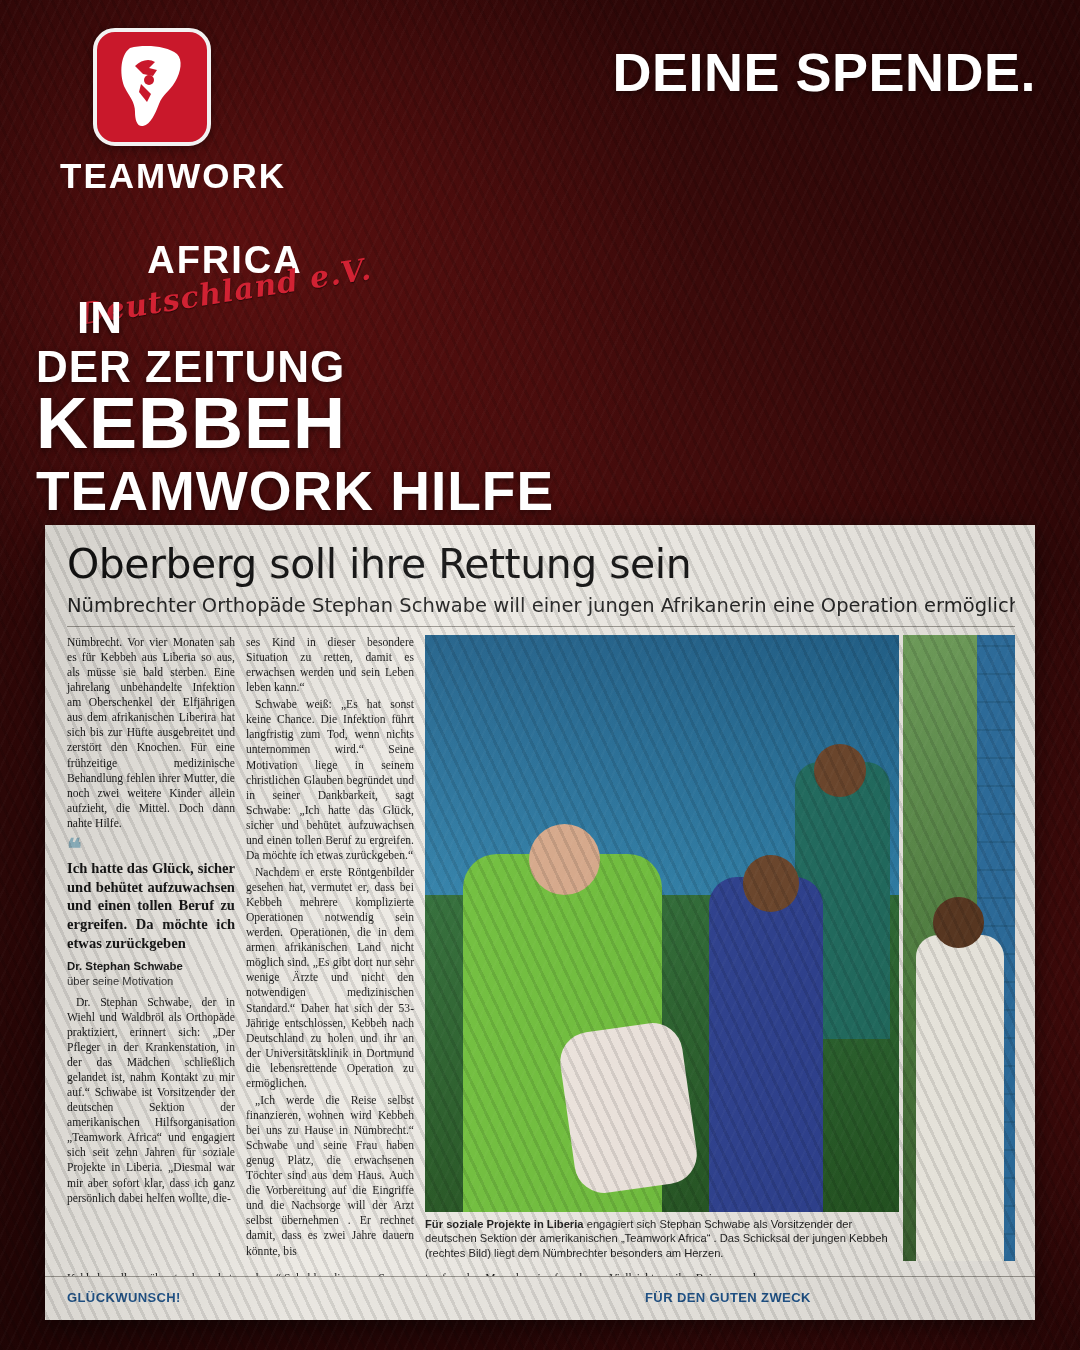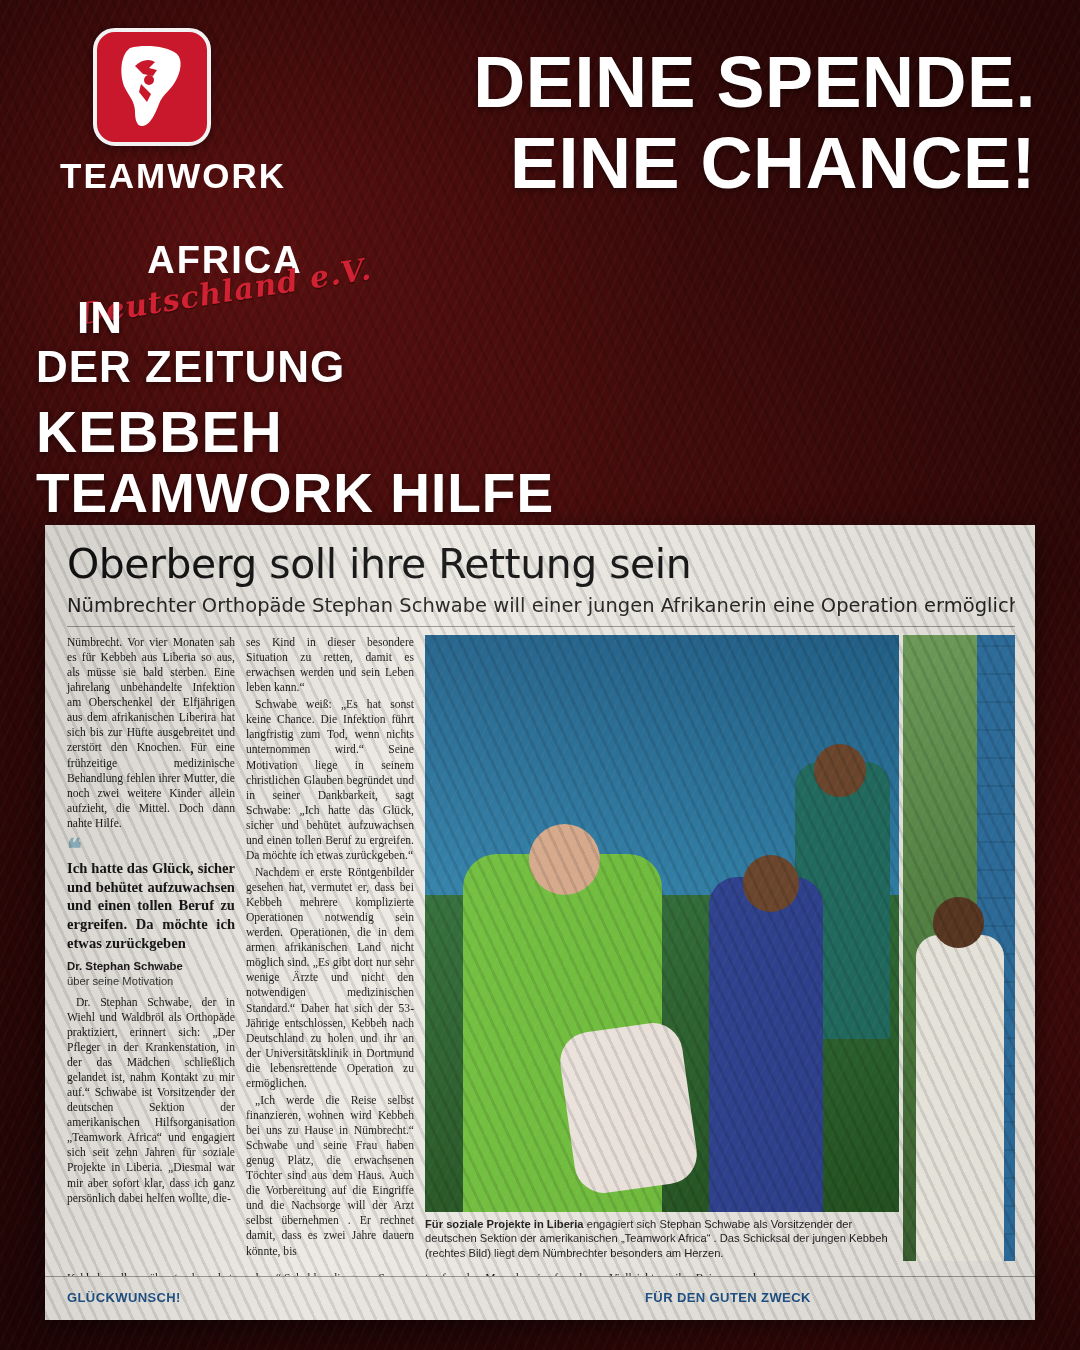--- a/index.html
+++ b/index.html
@@ -71,33 +71,33 @@
     margin-top: -6px;
     text-shadow: 0 1px 1px rgba(0,0,0,0.5);
   }
 
   
   .claim {
     position: absolute; right: 44px; top: 42px;
     text-align: right;
     color: #ffffff;
     font-weight: 800;
-    font-size: 72px;
+    font-size: 54px;
     line-height: 1.12;
     letter-spacing: 0.5px;
     text-shadow: 0 2px 6px rgba(0,0,0,0.45);
     z-index: 5;
   }
 
   
   .titles { position: absolute; left: 36px; top: 296px; z-index: 5; color: #fff; }
   .t-line { font-weight: 800; letter-spacing: 1px; line-height: 0.98; text-shadow: 0 2px 6px rgba(0,0,0,0.45); }
   .t1 { font-size: 44px; margin-left: 41px; }
   .t2 { font-size: 44px; margin-top: 6px; }
-  .t3 { font-size: 57px; margin-top: 17px; }
+  .t3 { font-size: 72px; margin-top: 0; }
   .t4 { font-size: 55px; margin-top: 6px; }
 
   
   .clip {
     position: absolute; left: 45px; top: 525px;
     width: 990px; height: 795px;
     background: #ece9e3;
     box-shadow: 0 6px 26px rgba(0,0,0,0.55);
     overflow: hidden;
     color: #1a1a1a;
@@ -223,21 +223,20 @@
         <path d="M44 52 l10 10 -4 8 -8 -10z" fill="#c9182b"></path>
       </svg>
     </div>
     <div class="logo-word">TEAMWORK</div>
     <div class="logo-word2">AFRICA</div>
     <div class="logo-script">Deutschland e.V.</div>
   </div>
 
   <div class="claim">
     <div>DEINE SPENDE.</div>
-    <div>EINE CHANCE!</div>
   </div>
 
   <div class="titles">
     <div class="t-line t1">IN</div>
     <div class="t-line t2">DER ZEITUNG</div>
     <div class="t-line t3">KEBBEH</div>
     <div class="t-line t4">TEAMWORK HILFE</div>
   </div>
 
   <div class="clip">

